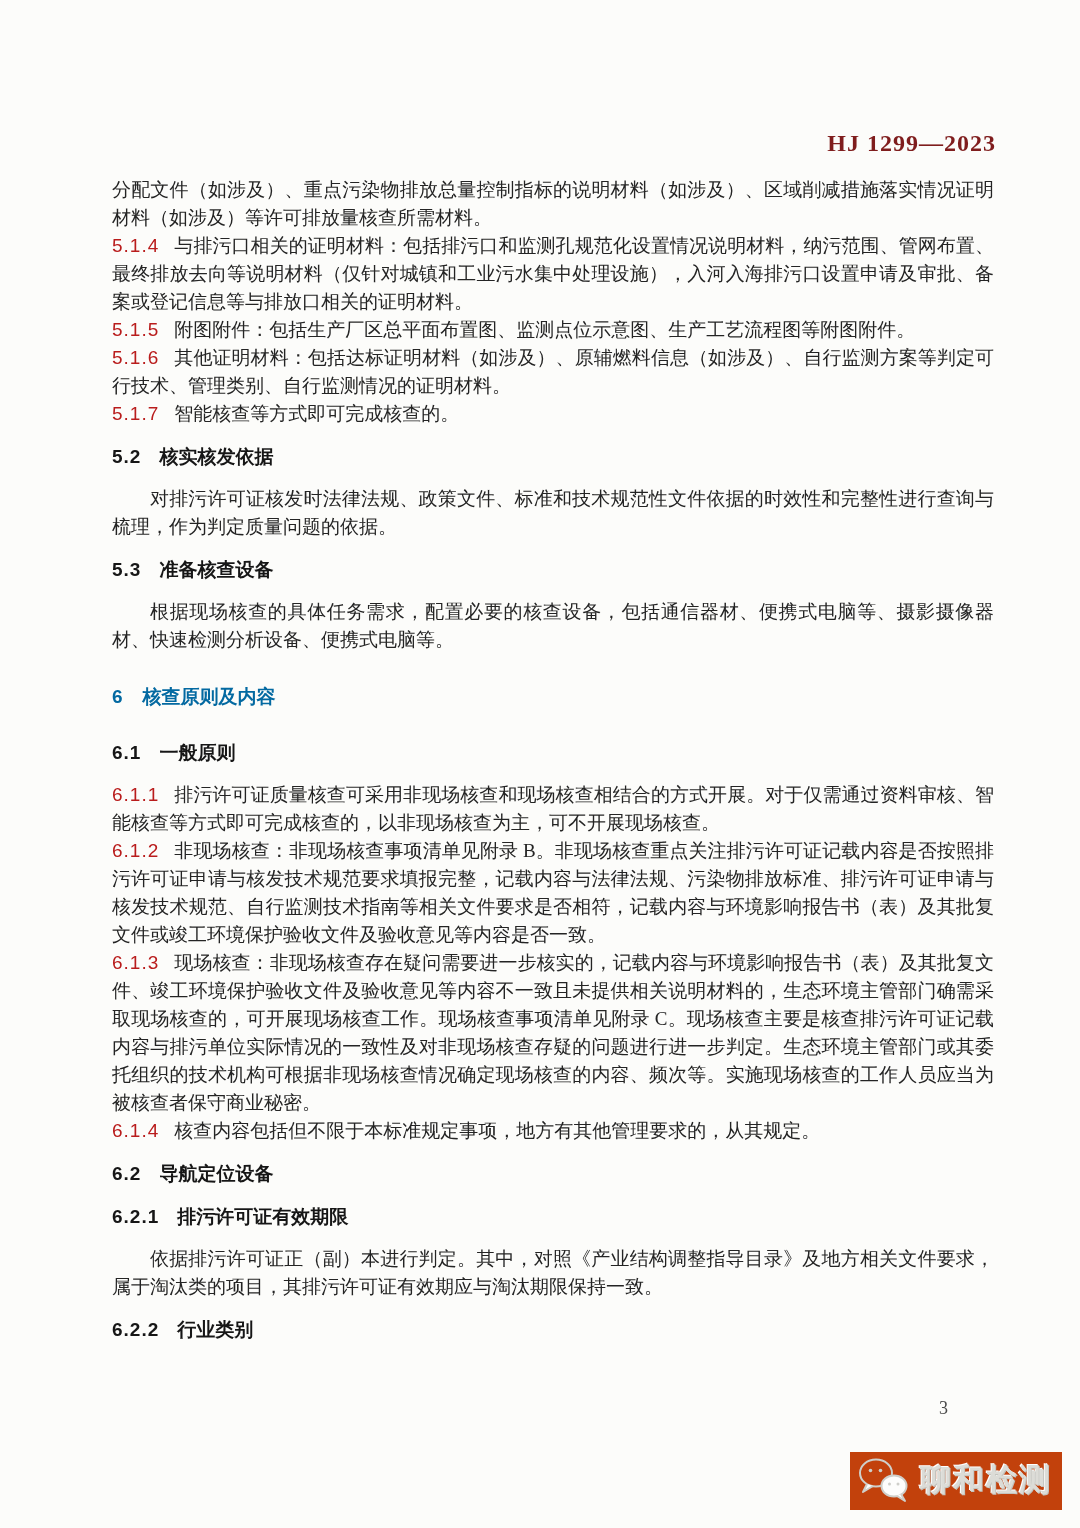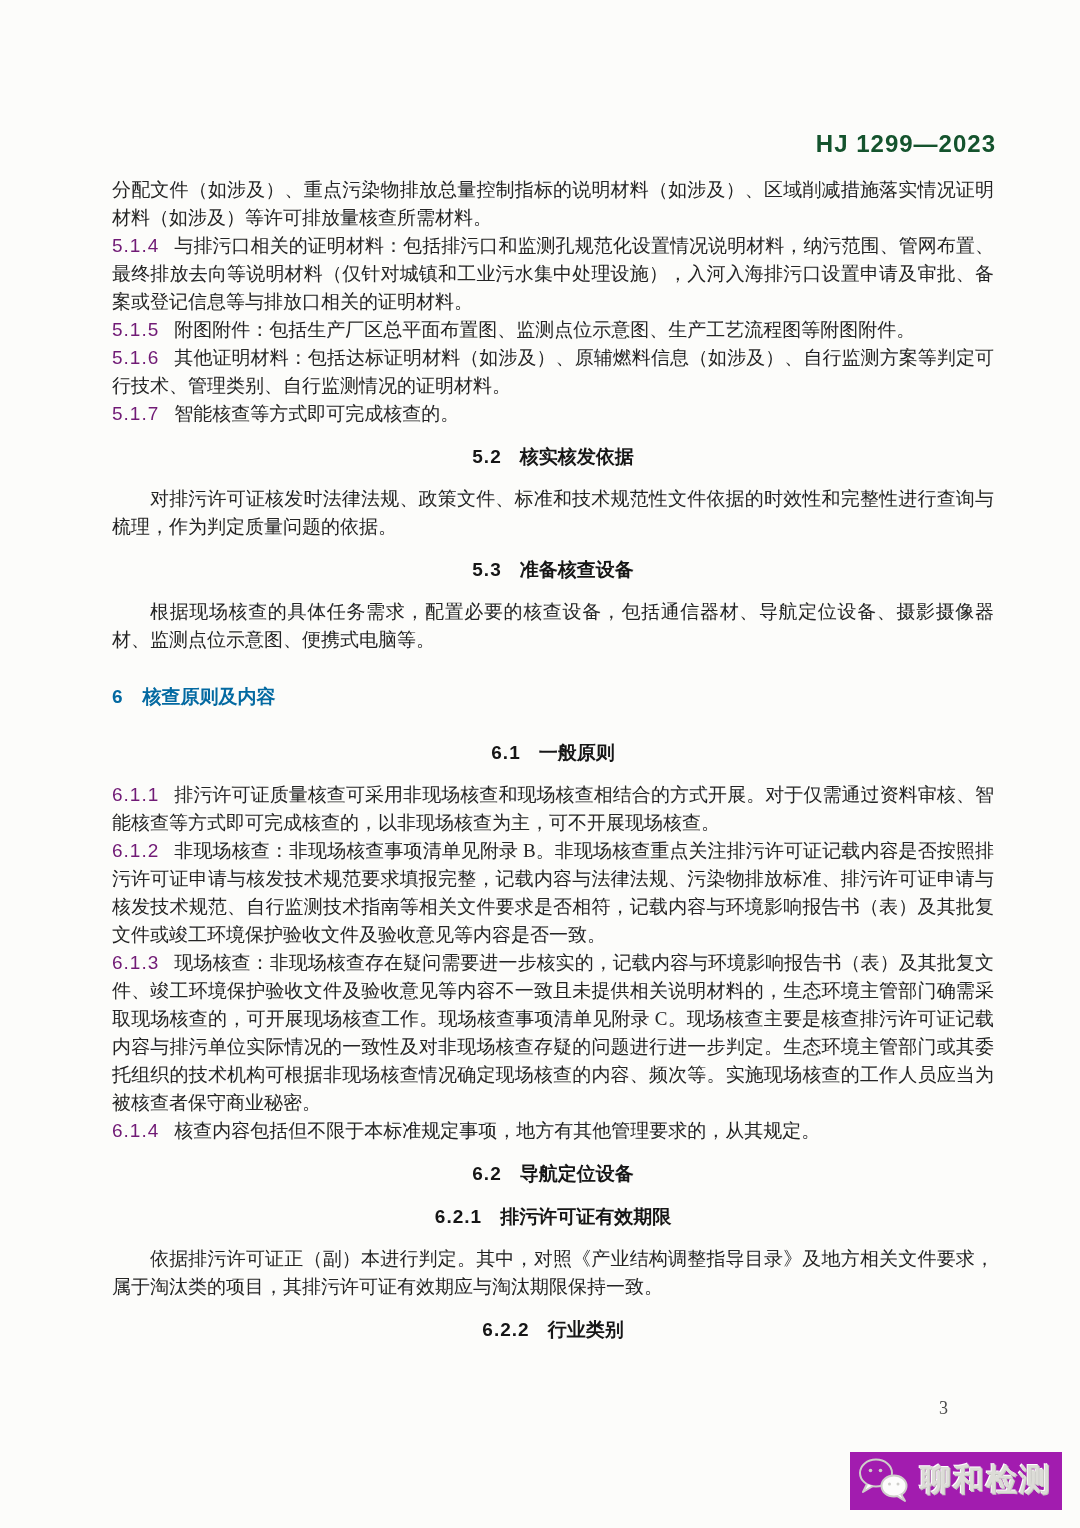--- a/index.html
+++ b/index.html
@@ -6,53 +6,53 @@
   body{
     width:1080px;height:1528px;
     background:#fbfbf9;
     font-family:"Liberation Serif","DejaVu Serif",serif;
     color:#1e1e1e;
     -webkit-font-smoothing:antialiased;
   }
   .page{position:relative;width:1080px;height:1528px;overflow:hidden;background:#fcfcfa;}
   .std-header{
     position:absolute;top:130px;right:84px;
-    font-family:Liberation Sans, sans-serif;
-    font-weight:bold;font-size:24px;letter-spacing:1px;color:#14532d;
+    font-family:Liberation Serif, serif;
+    font-weight:bold;font-size:24px;letter-spacing:1px;color:#7f1d1d;
   }
   .content{position:absolute;left:112px;top:176px;width:882px;}
   .para, .clause{
     font-size:19px;line-height:28px;margin:0;
     text-align:justify;text-justify:inter-ideograph;color:#242424;
   }
   .para-indent{text-indent:2em;}
   .clause .num{
     font-family:"Liberation Sans","DejaVu Sans",sans-serif;
-    letter-spacing:1px;margin-right:15px;color:#701a75;
+    letter-spacing:1px;margin-right:15px;color:#b91c1c;
   }
   .heading{
     font-family:"Liberation Sans","DejaVu Sans",sans-serif;
     font-weight:bold;font-size:19px;line-height:28px;
-    margin:15px 0 14px;color:#161616;text-align:center;
+    margin:15px 0 14px;color:#161616;
   }
   .heading .num{margin-right:18px;letter-spacing:1px;}
   .chapter{
     font-family:"Liberation Sans","DejaVu Sans",sans-serif;
     font-weight:bold;font-size:19px;line-height:28px;
     margin:29px 0 28px;color:#0369a1;
   }
   .chapter .num{margin-right:20px;}
   .page-number{
     position:absolute;top:1398px;right:132px;
     font-size:18px;color:#4a4a4a;font-family:"Liberation Serif",serif;
   }
   .brand{
     position:absolute;top:1452px;right:18px;
     display:flex;align-items:center;gap:8px;
-    background:#a21caf;padding:4px 10px 6px 6px;text-align:right;
+    background:#c2410c;padding:4px 10px 6px 6px;text-align:right;
   }
   .brand-text{
     font-family:"Liberation Sans","DejaVu Sans",sans-serif;
     font-weight:bold;font-size:31px;letter-spacing:2px;
     color:#dddddad;color:#dcdcd7;
     text-shadow:1px 1px 0 #c3c3be, -1px -1px 0 #ffffff;
   }
   .brand svg{display:block;}
 </style>
 </head>
@@ -73,21 +73,21 @@
     <p class="clause"><span class="num">5.1.6</span><span>其他证明材料：包括达标证明材料（如涉及）、原辅燃料信息（如涉及）、自行监测方案等判定可行技术、管理类别、自行监测情况的证明材料。</span></p>
 
     <p class="clause"><span class="num">5.1.7</span><span>智能核查等方式即可完成核查的。</span></p>
 
     <h3 class="heading"><span class="num">5.2</span><span>核实核发依据</span></h3>
 
     <p class="para para-indent">对排污许可证核发时法律法规、政策文件、标准和技术规范性文件依据的时效性和完整性进行查询与梳理，作为判定质量问题的依据。</p>
 
     <h3 class="heading"><span class="num">5.3</span><span>准备核查设备</span></h3>
 
-    <p class="para para-indent">根据现场核查的具体任务需求，配置必要的核查设备，包括通信器材、导航定位设备、摄影摄像器材、监测点位示意图、便携式电脑等。</p>
+    <p class="para para-indent">根据现场核查的具体任务需求，配置必要的核查设备，包括通信器材、便携式电脑等、摄影摄像器材、快速检测分析设备、便携式电脑等。</p>
 
     <h2 class="chapter"><span class="num">6</span><span>核查原则及内容</span></h2>
 
     <h3 class="heading"><span class="num">6.1</span><span>一般原则</span></h3>
 
     <p class="clause"><span class="num">6.1.1</span><span>排污许可证质量核查可采用非现场核查和现场核查相结合的方式开展。对于仅需通过资料审核、智能核查等方式即可完成核查的，以非现场核查为主，可不开展现场核查。</span></p>
 
     <p class="clause"><span class="num">6.1.2</span><span>非现场核查：非现场核查事项清单见附录 B。非现场核查重点关注排污许可证记载内容是否按照排污许可证申请与核发技术规范要求填报完整，记载内容与法律法规、污染物排放标准、排污许可证申请与核发技术规范、自行监测技术指南等相关文件要求是否相符，记载内容与环境影响报告书（表）及其批复文件或竣工环境保护验收文件及验收意见等内容是否一致。</span></p>
 
     <p class="clause"><span class="num">6.1.3</span><span>现场核查：非现场核查存在疑问需要进一步核实的，记载内容与环境影响报告书（表）及其批复文件、竣工环境保护验收文件及验收意见等内容不一致且未提供相关说明材料的，生态环境主管部门确需采取现场核查的，可开展现场核查工作。现场核查事项清单见附录 C。现场核查主要是核查排污许可证记载内容与排污单位实际情况的一致性及对非现场核查存疑的问题进行进一步判定。生态环境主管部门或其委托组织的技术机构可根据非现场核查情况确定现场核查的内容、频次等。实施现场核查的工作人员应当为被核查者保守商业秘密。</span></p>

